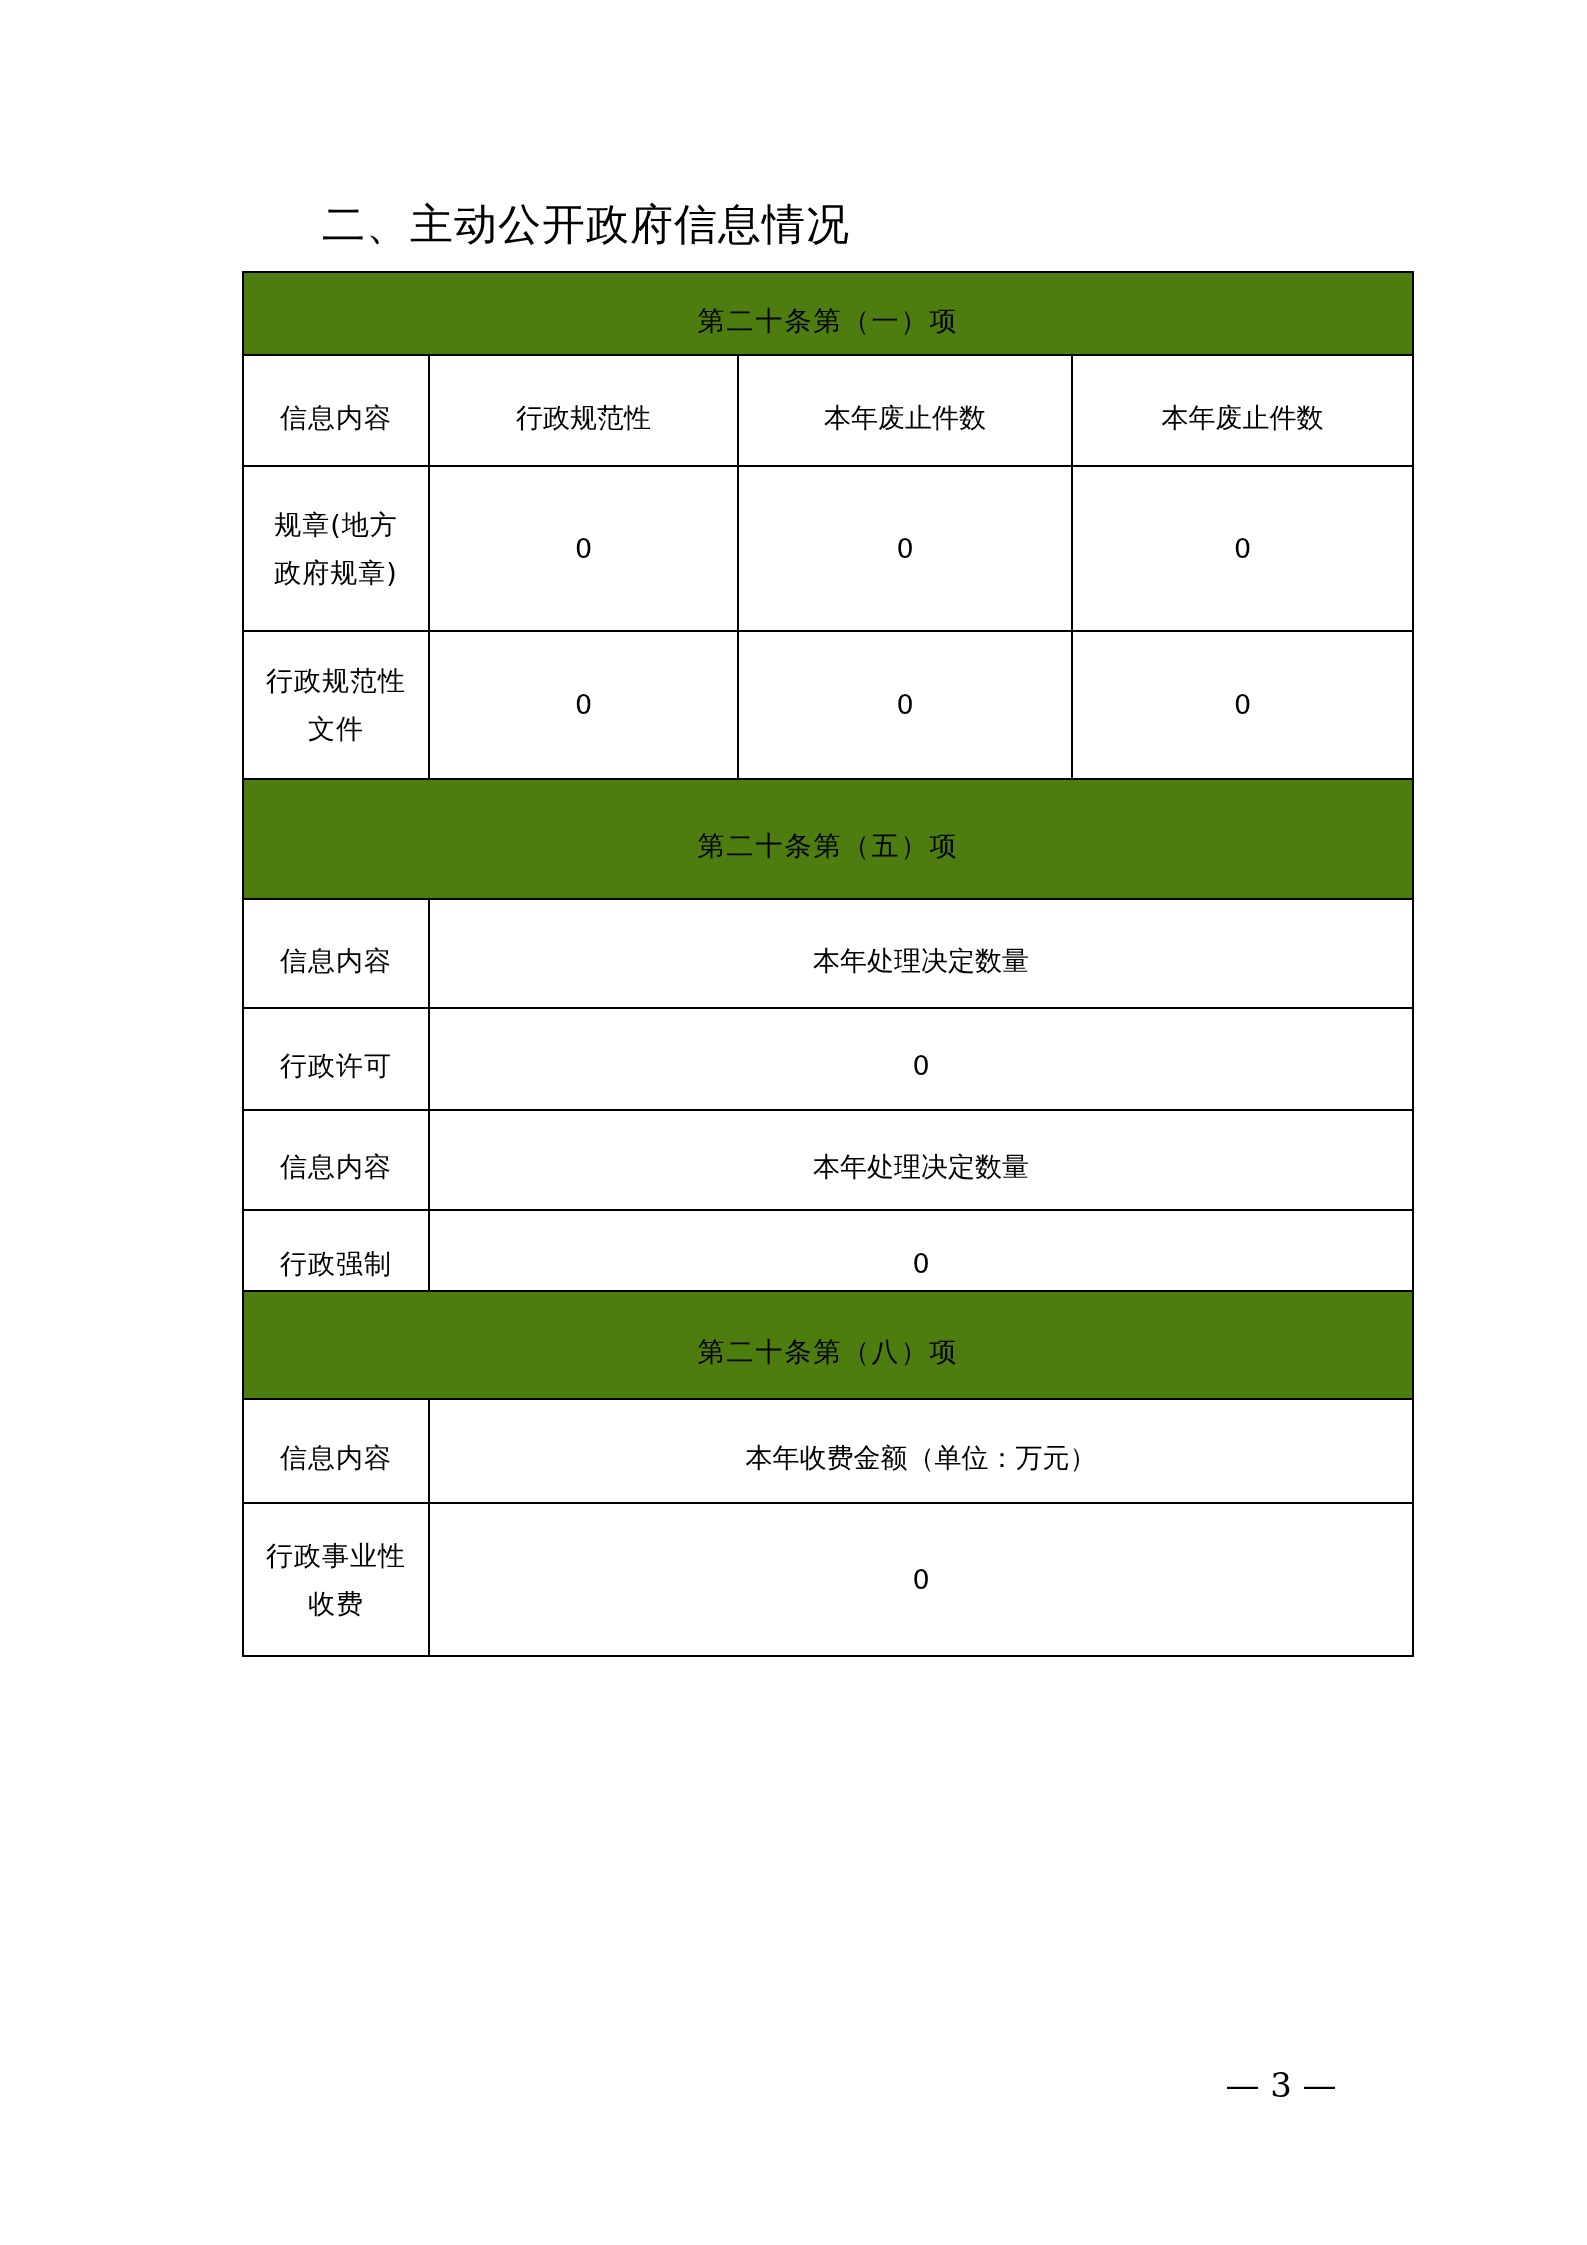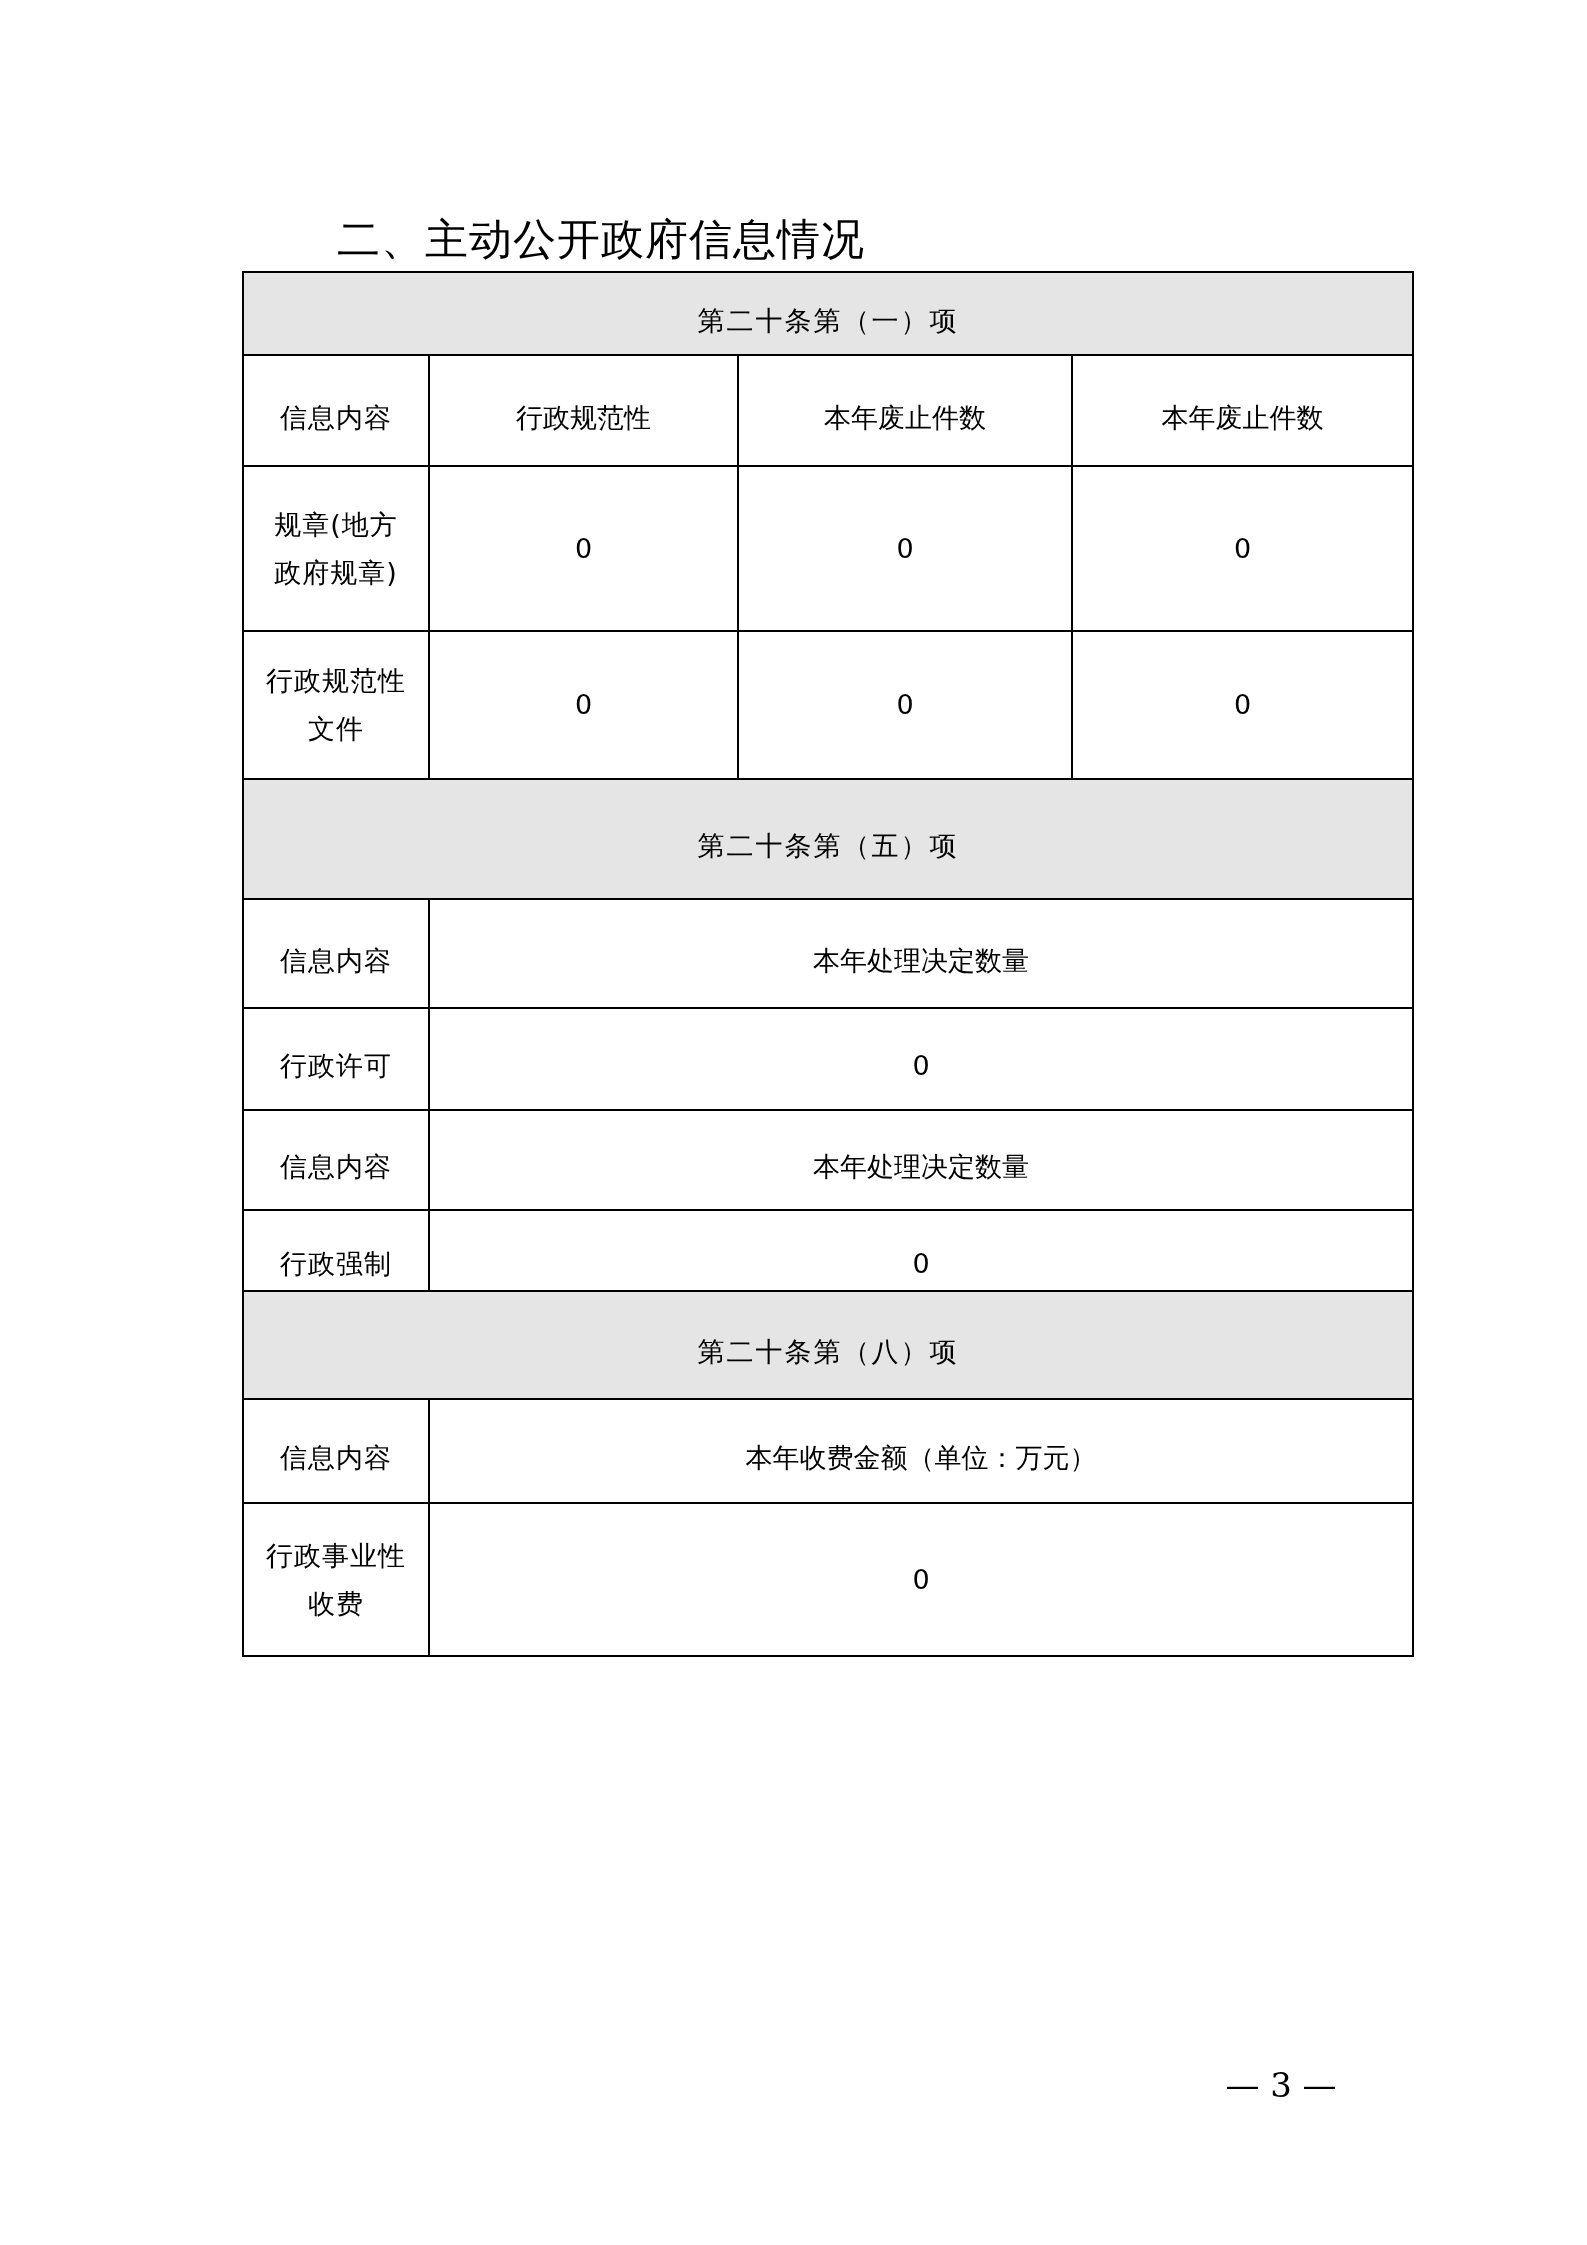--- a/index.html
+++ b/index.html
@@ -17,21 +17,21 @@
     }
     .page-title {
       position: absolute;
       left: 322px;
       top: 196px;
       font-size: 43px;
       line-height: 56px;
       letter-spacing: 1px;
       white-space: nowrap;
       font-weight: normal;
-      margin: 15px;
+      margin: 0;
     }
     .report-table {
       position: absolute;
       left: 242px;
       top: 271px;
       width: 1170px;
       border-collapse: collapse;
       table-layout: fixed;
       font-size: 27px;
     }
@@ -45,21 +45,21 @@
     }
     .report-table td.cell-bottom {
       vertical-align: bottom;
       padding-bottom: 2px;
     }
     .report-table td.cell-lowmid {
       vertical-align: middle;
       padding-top: 14px;
     }
     .section-header {
-      background: #e5e5e5;
+      background: #4d7c0f;
       letter-spacing: 2px;
     }
     .label-cell {
       letter-spacing: 1px;
     }
     .two-line {
       line-height: 48px;
       margin-top: 42px;
     }
     .page-number {

